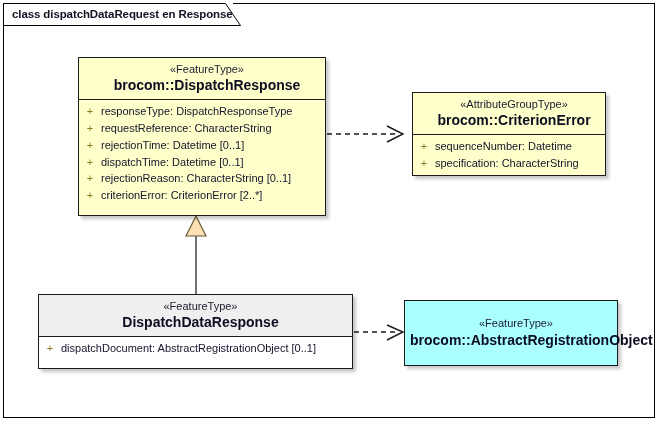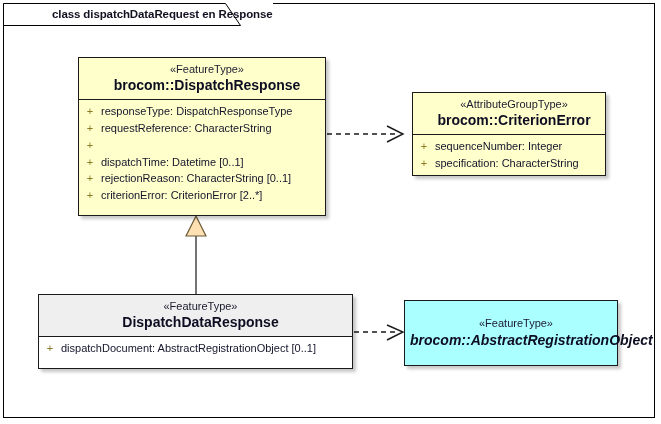--- a/index.html
+++ b/index.html
@@ -41,21 +41,20 @@
   }
   .frame-tab-label {
     position: relative;
     z-index: 3;
     padding-left: 9px;
     font-size: 11.5px;
     font-weight: bold;
     color: #111122;
     white-space: nowrap;
     letter-spacing: -0.1px;
-    margin-left: 40px;
   }
   .tab-shape {
     position: absolute;
     left: 3px;
     top: 3px;
     z-index: 2;
     pointer-events: none;
   }
 
   
@@ -79,21 +78,20 @@
   }
   .classname {
     font-size: 14px;
     font-weight: bold;
     color: #0d0d22;
     display: block;
     white-space: nowrap;
     margin-top: 1px;
   }
   .classname.abstract {
-    font-style: italic;
   }
   .uml-sep {
     height: 0;
     border-top: 1px solid #1a1a1a;
   }
   .uml-attrs {
     padding: 3px 0 4px 0;
   }
   .attr-row {
     display: flex;
@@ -199,20 +197,21 @@
       <div class="attr-row">
         <span class="attr-vis">+</span>
         <span class="attr-text">responseType: DispatchResponseType</span>
       </div>
       <div class="attr-row">
         <span class="attr-vis">+</span>
         <span class="attr-text">requestReference: CharacterString</span>
       </div>
       <div class="attr-row">
         <span class="attr-vis">+</span>
+        <span class="attr-text">rejectionTime: Datetime [0..1]</span>
       </div>
       <div class="attr-row">
         <span class="attr-vis">+</span>
         <span class="attr-text">dispatchTime: Datetime [0..1]</span>
       </div>
       <div class="attr-row">
         <span class="attr-vis">+</span>
         <span class="attr-text">rejectionReason: CharacterString [0..1]</span>
       </div>
       <div class="attr-row">
@@ -224,21 +223,21 @@
 
   <div class="uml-box" id="box-criterionerror">
     <div class="uml-header">
       <span class="stereotype">«AttributeGroupType»</span>
       <span class="classname">brocom::CriterionError</span>
     </div>
     <div class="uml-sep"></div>
     <div class="uml-attrs">
       <div class="attr-row">
         <span class="attr-vis">+</span>
-        <span class="attr-text">sequenceNumber: Integer</span>
+        <span class="attr-text">sequenceNumber: Datetime</span>
       </div>
       <div class="attr-row">
         <span class="attr-vis">+</span>
         <span class="attr-text">specification: CharacterString</span>
       </div>
     </div>
   </div>
 
   <div class="uml-box" id="box-dispatchdataresponse">
     <div class="uml-header">

